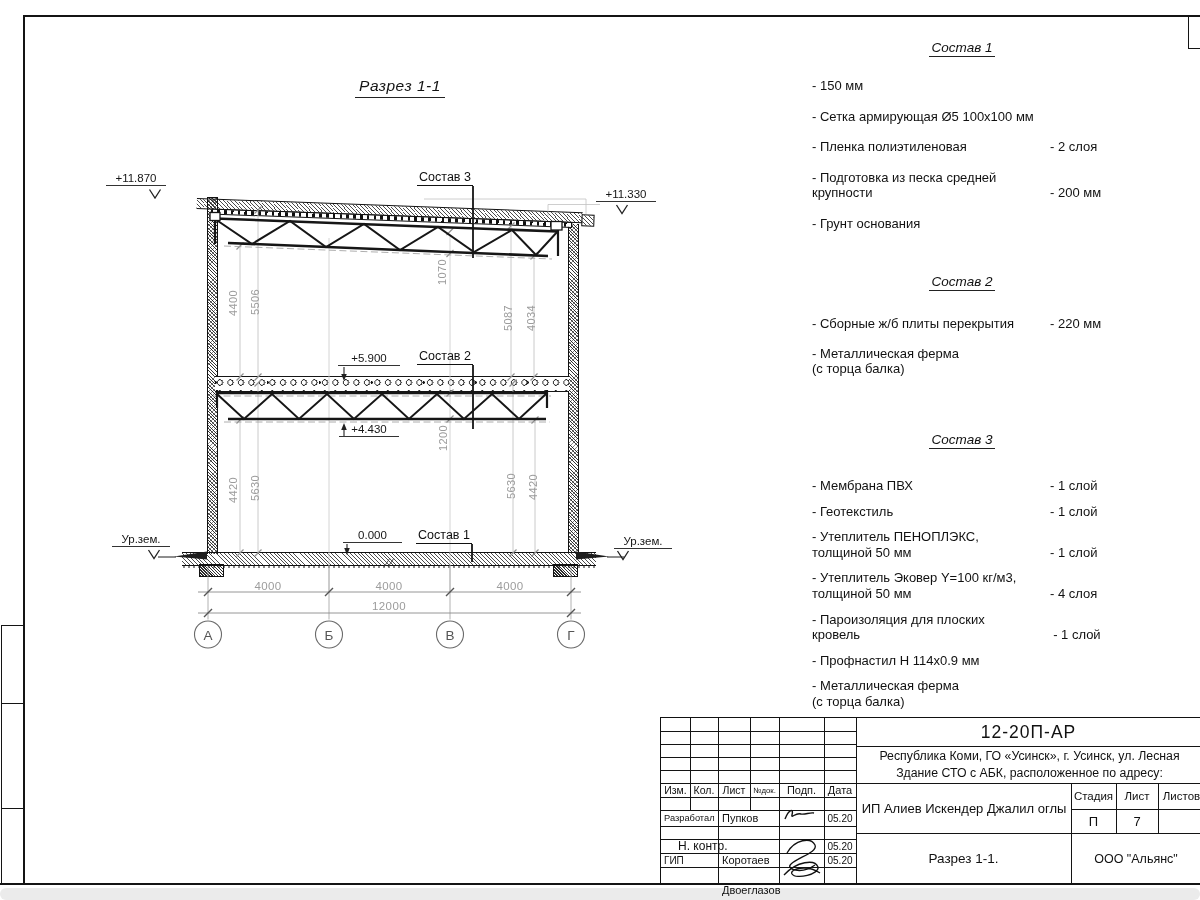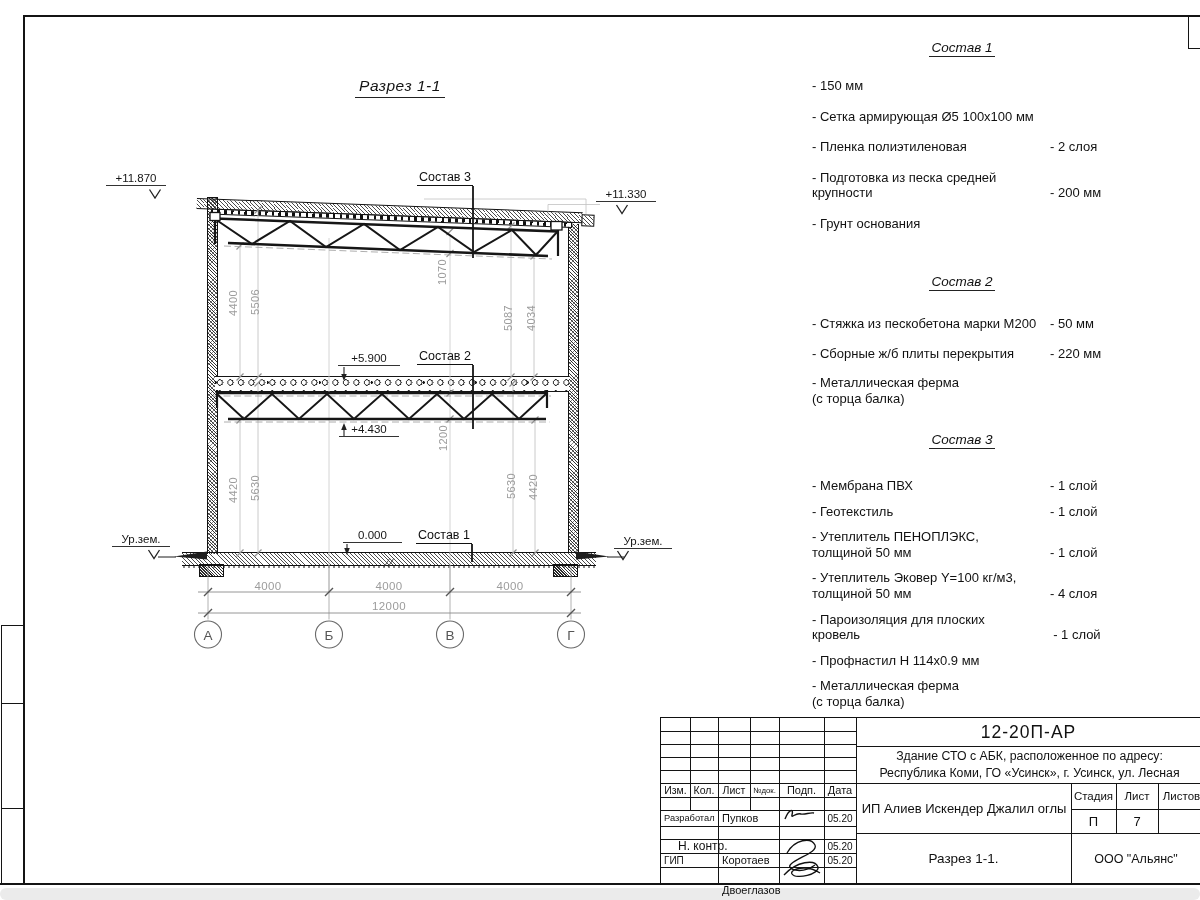--- a/index.html
+++ b/index.html
@@ -202,24 +202,20 @@
       <div class="comp-item">
           <div class="comp-name">- Грунт основания</div>
           <div class="comp-val"></div>
         </div>
     </div>
   </div>
 
   <div class="comp c2" style="left:812px;top:274px;">
     <div class="comp-title">Состав 2</div>
     <div class="comp-items">
-      <div class="comp-item">
-          <div class="comp-name">- Стяжка из пескобетона марки М200</div>
-          <div class="comp-val">- 50 мм</div>
-        </div>
       <div class="comp-item">
           <div class="comp-name">- Сборные ж/б плиты перекрытия</div>
           <div class="comp-val">- 220 мм</div>
         </div>
       <div class="comp-item">
           <div class="comp-name">- Металлическая ферма
 (с торца балка)</div>
           <div class="comp-val"></div>
         </div>
     </div>
@@ -300,22 +296,22 @@
     <div class="tb-cell" style="left:163px;top:92px;width:32px;height:16px;font-size:10px;">05.20</div>
     <div class="tb-cell tb-left" style="left:17px;top:121px;width:56px;height:14px;font-size:12px;">Н. контр.</div>
     <div class="tb-cell tb-left" style="left:61px;top:121px;width:60px;height:14px;font-size:11px;margin-top:44px;">Двоеглазов</div>
     <div class="tb-cell" style="left:163px;top:121px;width:32px;height:14px;font-size:10px;">05.20</div>
     <div class="tb-cell tb-left" style="left:3px;top:135px;width:56px;height:14px;font-size:10px;">ГИП</div>
     <div class="tb-cell tb-left" style="left:61px;top:135px;width:60px;height:14px;font-size:11px;">Коротаев</div>
     <div class="tb-cell" style="left:163px;top:135px;width:32px;height:14px;font-size:10px;">05.20</div>
 
     <div class="tb-cell" style="left:195px;top:1px;width:345px;height:26px;font-size:17.5px;letter-spacing:1px;">12-20П-АР</div>
     <div class="abs" style="left:197px;top:30px;width:343px;text-align:center;font-size:12.3px;line-height:1.35;color:#111;">
+      <div>Республика Коми, ГО «Усинск», г. Усинск, ул. Лесная</div>
       <div>Здание СТО с АБК, расположенное по адресу:</div>
-      <div>Республика Коми, ГО «Усинск», г. Усинск, ул. Лесная</div>
     </div>
     <div class="tb-cell" style="left:197px;top:65px;width:212px;height:50px;font-size:13px;">ИП Алиев Искендер Джалил оглы</div>
     <div class="tb-cell" style="left:410px;top:65px;width:45px;height:26px;font-size:11.5px;">Стадия</div>
     <div class="tb-cell" style="left:455px;top:65px;width:42px;height:26px;font-size:11.5px;">Лист</div>
     <div class="tb-cell" style="left:497px;top:65px;width:47px;height:26px;font-size:11.5px;">Листов</div>
     <div class="tb-cell" style="left:410px;top:91px;width:45px;height:24px;font-size:13px;">П</div>
     <div class="tb-cell" style="left:455px;top:91px;width:42px;height:24px;font-size:13px;">7</div>
     <div class="tb-cell" style="left:195px;top:115px;width:215px;height:51px;font-size:13.5px;">Разрез 1-1.</div>
     <div class="tb-cell" style="left:410px;top:115px;width:130px;height:51px;font-size:12.5px;">ООО "Альянс"</div>
 

